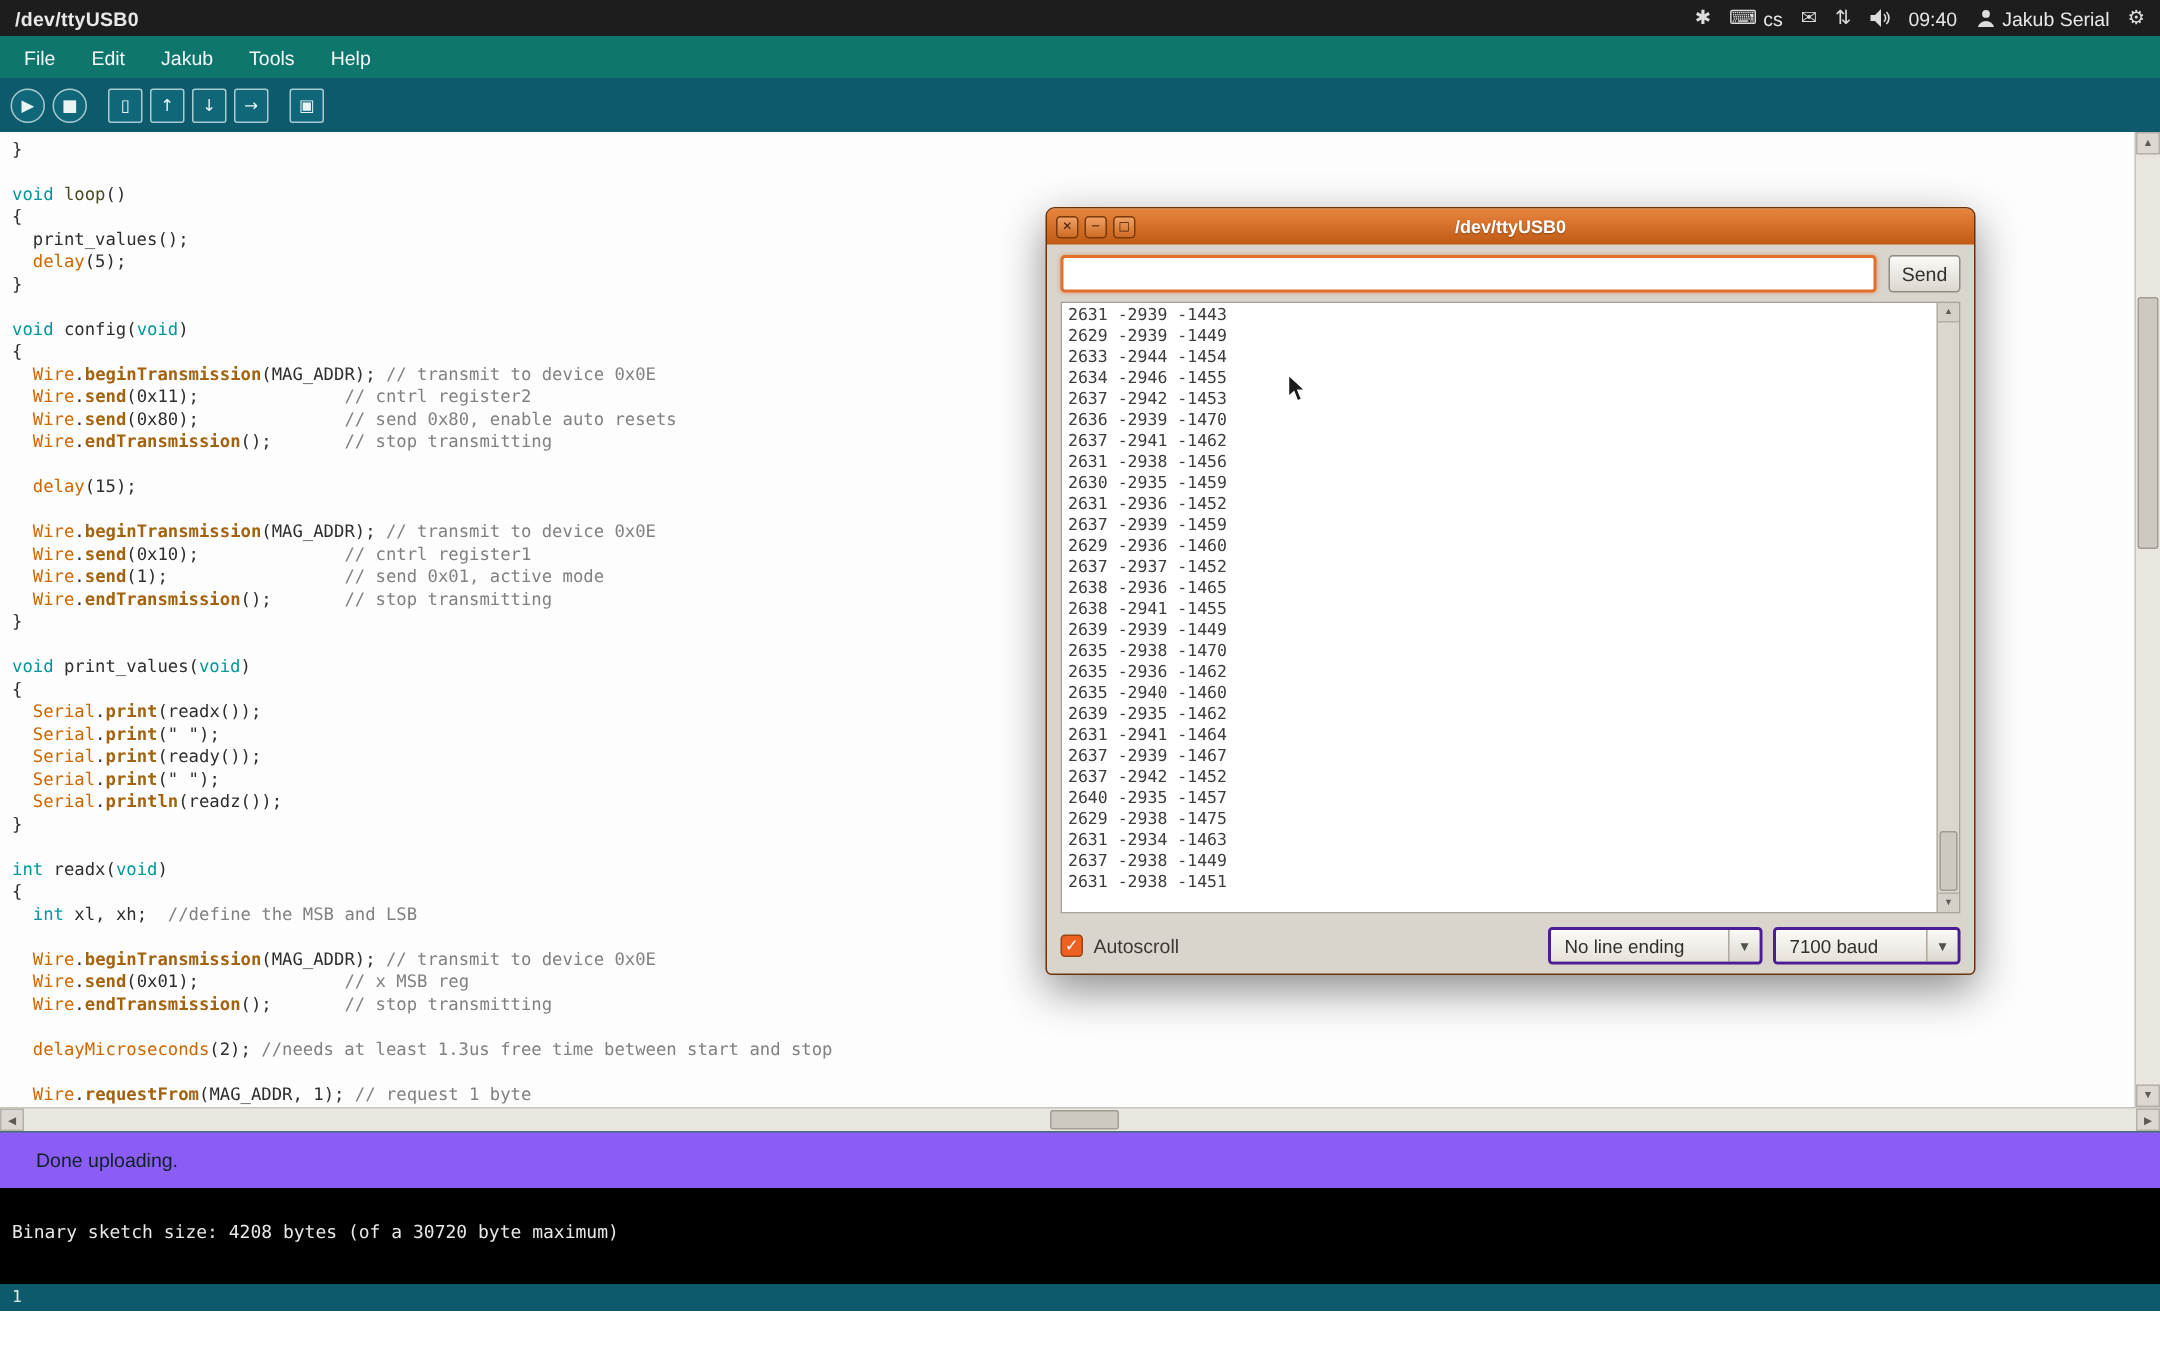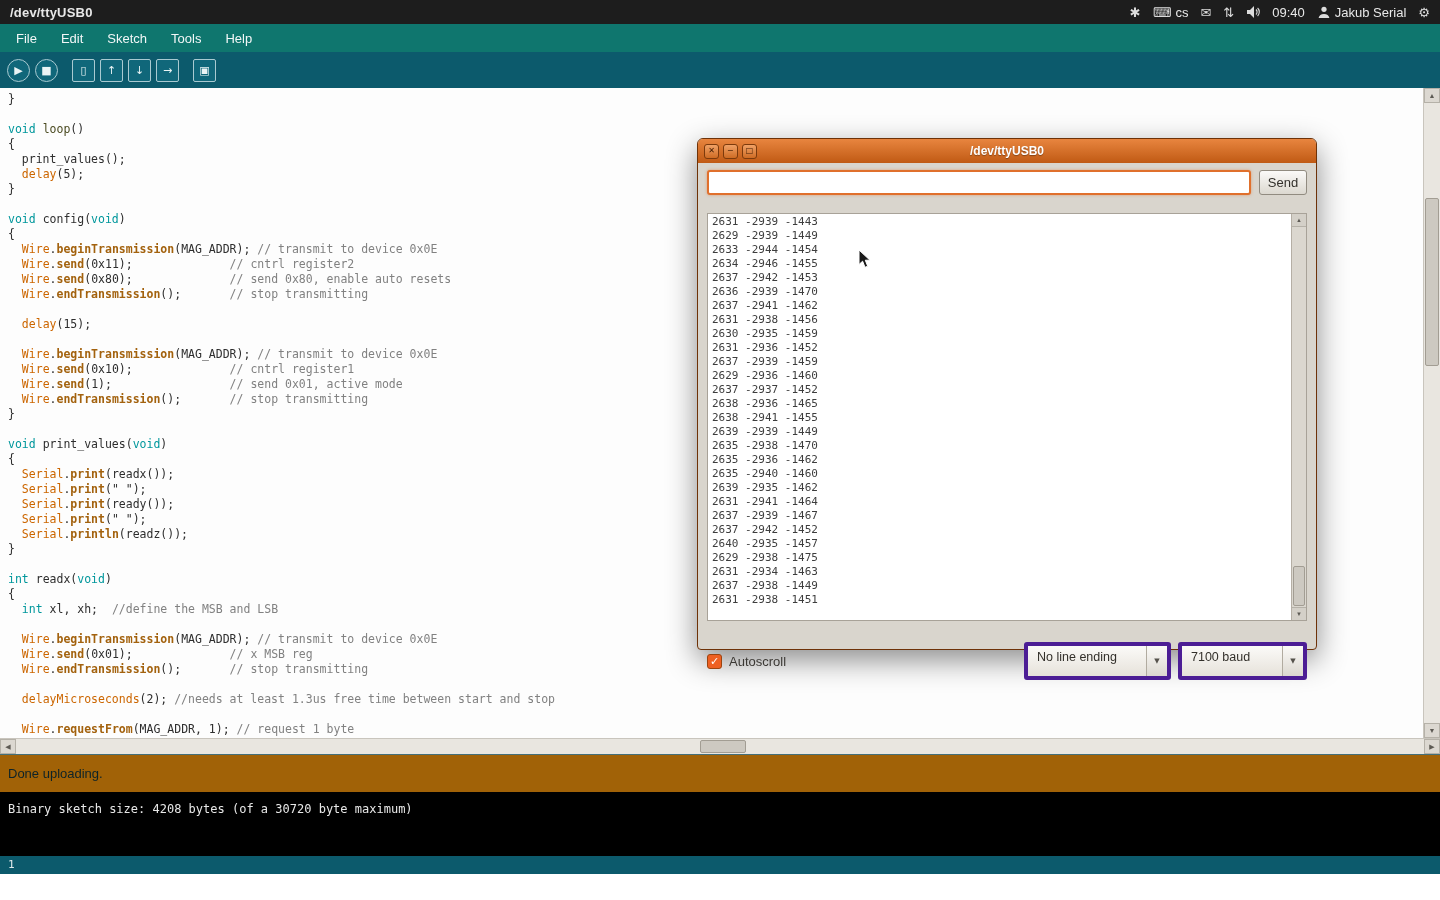--- a/index.html
+++ b/index.html
@@ -41,46 +41,46 @@
   .vscroll{position:absolute;top:0;right:0;width:17px;height:650px;background:#e9e6e0;border-left:1px solid #c9c5bd}
   .sb-arrow{position:absolute;left:0;right:0;height:15px;display:flex;align-items:center;justify-content:center;font-size:7px;color:#5d5a54;background:#dcd8d1;border:1px solid #b5b1a8}
   .sb-arrow.up{top:0}.sb-arrow.down{bottom:0}
   .vthumb{position:absolute;left:1px;right:1px;top:110px;height:168px;background:#cdc9c1;border:1px solid #a29d93;border-radius:2px}
   .hscroll{height:16px;background:#e9e6e0;border-top:1px solid #c9c5bd;position:relative}
   .h-arrow{position:absolute;top:0;width:16px;height:15px;display:flex;align-items:center;justify-content:center;font-size:7px;color:#5d5a54;background:#dcd8d1;border:1px solid #b5b1a8}
   .h-arrow.left{left:0}.h-arrow.right{right:0}
   .hthumb{position:absolute;top:1px;height:13px;left:700px;width:46px;background:#cdc9c1;border:1px solid #a29d93;border-radius:2px}
 
   
-  .statusbar{height:38px;background:#a16207;border-top:1px solid #446f79;color:#0d2328;display:flex;align-items:center;padding:0 8px;font-size:13px}
-  .console{height:64px;background:#000;color:#e8e8e8;padding:10px 8px}
+  .statusbar{height:38px;background:#8b5cf6;border-top:1px solid #446f79;color:#0d2328;display:flex;align-items:center;padding:0 24px;font-size:13px}
+  .console{height:64px;background:#000;color:#e8e8e8;padding:22px 8px}
   .console pre{font-family:"DejaVu Sans Mono",monospace;font-size:12px;white-space:pre}
   .bottomstrip{height:18px;background:#0c5a6c;color:#e0eaeb;font-size:11px;padding:2px 8px;font-family:"DejaVu Sans Mono",monospace}
 
   
   .serial-window{position:absolute;left:697px;top:138px;width:620px;height:512px;background:#d9d5cd;border:1px solid #6e3208;border-radius:6px 6px 4px 4px;box-shadow:0 10px 30px rgba(0,0,0,.45);z-index:10}
   .sw-titlebar{height:24px;background:linear-gradient(#e8853f,#c05a14);border-radius:5px 5px 0 0;position:relative;display:flex;align-items:center}
   .sw-title{position:absolute;left:0;right:0;text-align:center;color:#fff;font-size:12px;font-weight:bold;text-shadow:0 1px 1px rgba(0,0,0,.35)}
   .sw-btns{display:flex;gap:4px;margin-left:6px;z-index:1}
   .sw-btn{width:15px;height:15px;border:1px solid #7c3a0c;border-radius:3px;background:linear-gradient(#f0a166,#cf6c24);color:#401c03;display:flex;align-items:center;justify-content:center}
   .sw-btn span{font-family:"DejaVu Sans",sans-serif;font-size:8px;line-height:1}
   .sw-inputrow{display:flex;align-items:center;padding:7px 9px 6px;gap:8px}
   .sw-input{flex:1;height:25px;border:2px solid #e0702c;border-radius:3px;padding:0 6px;font-size:13px;outline:none;box-shadow:0 0 3px rgba(224,112,44,.55);font-family:"Liberation Sans",sans-serif;background:#fff}
   .sw-send{width:48px;height:25px;border:1px solid #918b80;border-radius:3px;background:linear-gradient(#fbfaf8,#dcd8d0);font-size:13px;color:#33302b;font-family:"Liberation Sans",sans-serif}
-  .sw-output{margin:12px 9px;height:408px;background:#fff;border:1px solid #a8a298;display:flex;overflow:hidden}
+  .sw-output{margin:0 9px;height:408px;background:#fff;border:1px solid #a8a298;display:flex;overflow:hidden}
   .sw-pre{flex:1;margin:0;padding:1px 4px;font-family:"DejaVu Sans Mono",monospace;font-size:11px;line-height:14px;color:#3d3d3d;overflow:hidden;white-space:pre}
   .sw-vscroll{width:15px;background:#dbd7cf;border-left:1px solid #b5afa5;position:relative}
   .sw-sb-arrow{position:absolute;left:0;right:0;height:13px;display:flex;align-items:center;justify-content:center;font-size:6px;color:#5d5a54;background:#d4d0c8;border-bottom:1px solid #b5b1a8}
   .sw-sb-arrow.up{top:0}.sw-sb-arrow.down{bottom:0;border-top:1px solid #b5b1a8;border-bottom:none}
   .sw-thumb{position:absolute;left:1px;right:1px;top:352px;height:40px;background:#cdc9c1;border:1px solid #a29d93;border-radius:2px}
   .sw-bottom{display:flex;align-items:center;padding:9px 9px 0;gap:7px}
   .sw-check{width:15px;height:15px;background:#ee6022;border:1px solid #9c4410;border-radius:3px;color:#fff;font-size:11px;font-weight:bold;display:flex;align-items:center;justify-content:center;font-family:"DejaVu Sans",sans-serif}
   .sw-check-label{font-size:13px;color:#3b3834}
   .sw-bottom .spacer{flex:1}
-  .combo{display:flex;height:38px;border:4px solid #4c1d95;border-radius:3px;overflow:hidden}
+  .combo{display:flex;height:25px;border:2px solid #4c1d95;border-radius:3px;overflow:hidden}
   .combo-text{font-size:12.5px;color:#33302b;padding:4px 9px;background:linear-gradient(#fbfaf8,#e6e2da);white-space:nowrap}
   .combo1 .combo-text{width:118px}
   .combo2 .combo-text{width:100px}
   .combo-btn{width:21px;background:linear-gradient(#fbfaf8,#dcd8d0);border-left:1px solid #b1aba0;display:flex;align-items:center;justify-content:center;font-size:7px;color:#55524c;font-family:"DejaVu Sans",sans-serif}
 
   .cursor{position:absolute;left:858px;top:249px;z-index:30}
 </style>
 </head>
 <body>
 
@@ -112,21 +112,21 @@
         </span>
         <span>Jakub Serial</span>
       </span>
       <span class="p-icon">⚙</span>
     </div>
   </div>
 
   <div class="menubar">
       <div class="menu-item">File</div>
       <div class="menu-item">Edit</div>
-      <div class="menu-item">Sketch</div>
+      <div class="menu-item">Jakub</div>
       <div class="menu-item">Tools</div>
       <div class="menu-item">Help</div>
     </div>
 
   <div class="toolbar">
       <div class="tb-btn round">
         <span class="tb-glyph">▶</span>
       </div>
       <div class="tb-btn round">
         <span class="tb-glyph">■</span>

